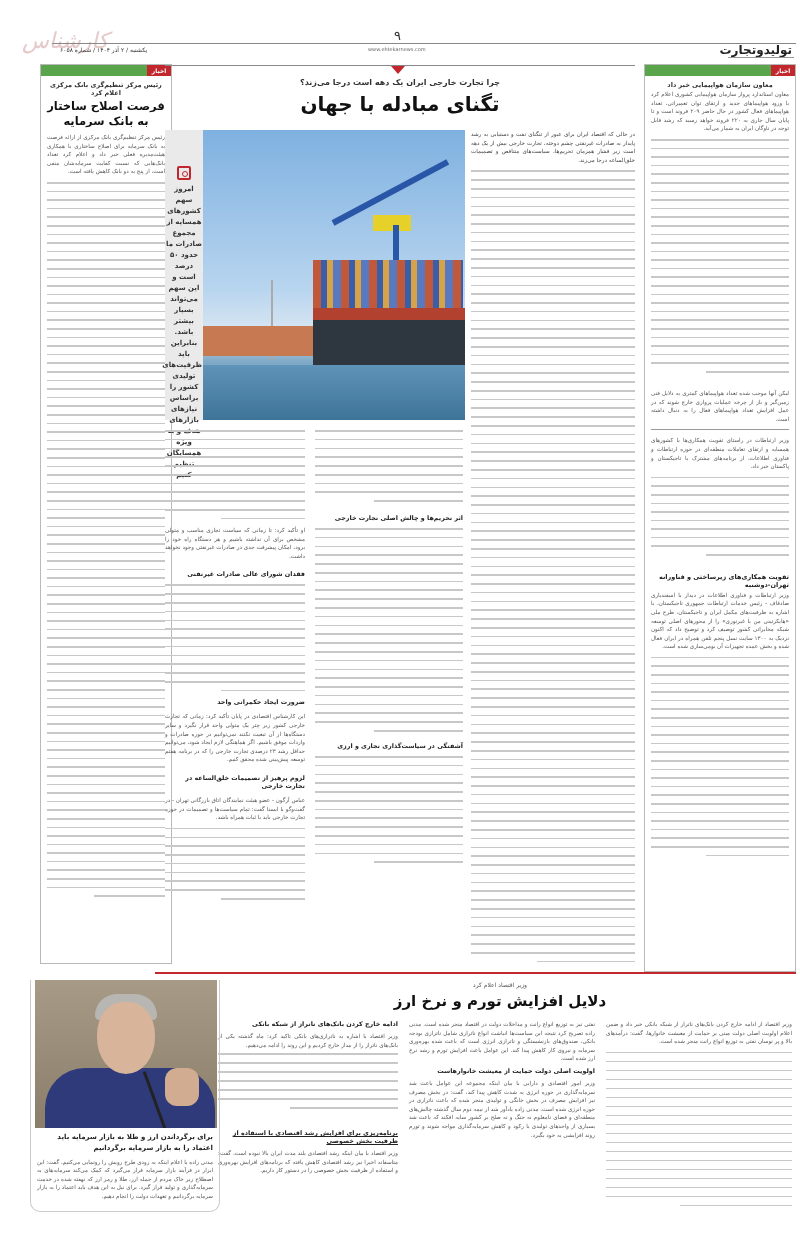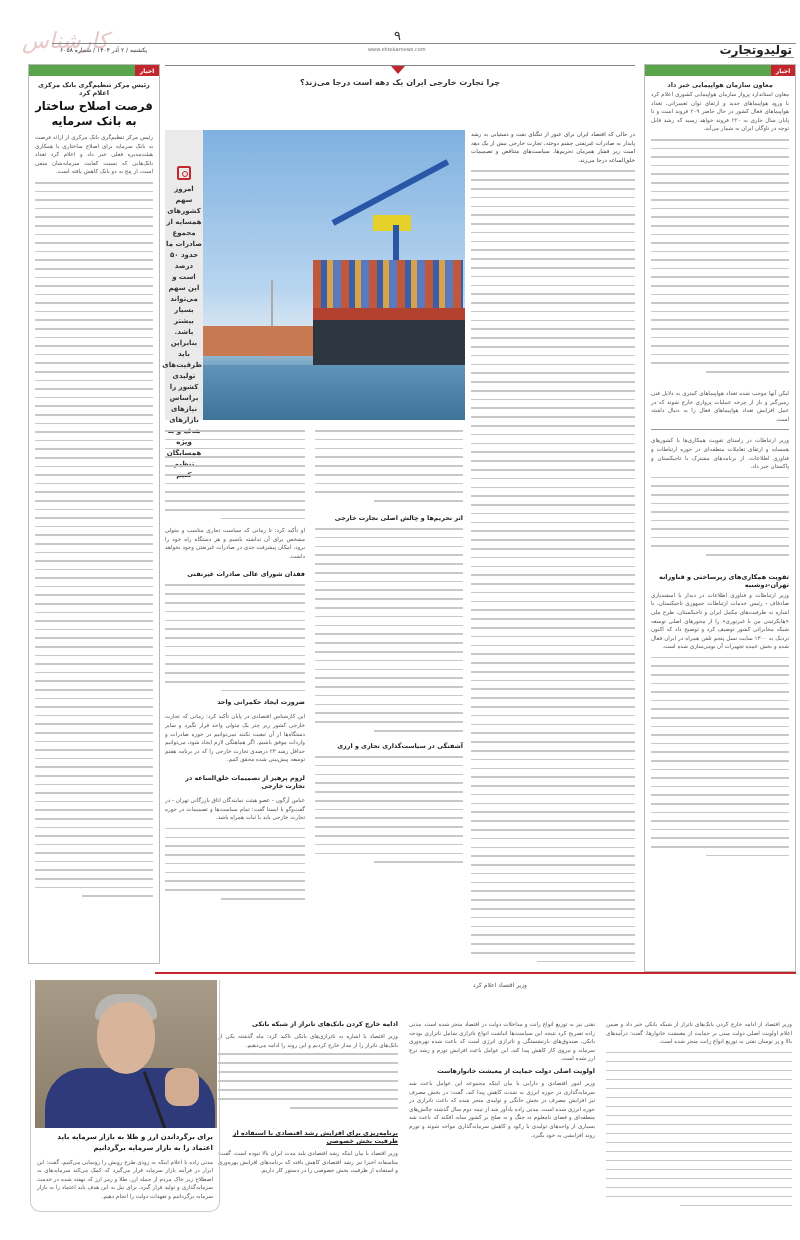--- a/index.html
+++ b/index.html
@@ -166,21 +166,21 @@
       <div class="ln"></div>
       <div class="ln"></div>
       <div class="ln"></div>
       <div class="ln"></div>
       <div class="ln"></div>
       <div class="ln"></div>
       <div class="ln short"></div>
   </div>
 </div>
 
-<div class="newsbox" style="left:28px; top:64px; width:132px; height:900px;">
+<div class="newsbox" style="left:40px; top:64px; width:132px; height:900px;">
   <div class="newsbar">
     <div class="red">اخبار</div>
     <div class="green"></div>
   </div>
   <div class="kicker">رئیس مرکز تنظیم‌گری بانک مرکزی اعلام کرد</div>
   <div class="box-title">فرصت اصلاح ساختار به بانک سرمایه</div>
   <div class="body-text">رئیس مرکز تنظیم‌گری بانک مرکزی از ارائه فرصت به بانک سرمایه برای اصلاح ساختاری با همکاری هیئت‌مدیره فعلی خبر داد و اعلام کرد تعداد بانک‌هایی که نسبت کفایت سرمایه‌شان منفی است، از پنج به دو بانک کاهش یافته است.</div>
   <div class="filler" style="margin:6px 6px 0; height:760px;">
     <div class="ln"></div>
       <div class="ln"></div>
@@ -266,20 +266,21 @@
       <div class="ln"></div>
       <div class="ln"></div>
       <div class="ln short"></div>
   </div>
 </div>
 
 <div class="main-area">
   <div class="main-topline"></div>
   <div class="main-marker"></div>
   <div class="main-kicker">چرا تجارت خارجی ایران یک دهه است درجا می‌زند؟</div>
+  <div class="main-title">تگنای مبادله با جهان</div>
 
   <div class="pullquote">
     <div class="pq-icon"></div>
     <div class="pq-text">امروز سهم کشورهای همسایه از مجموع صادرات ما حدود ۵۰ درصد است و این سهم می‌تواند بسیار بیشتر باشد. بنابراین باید ظرفیت‌های تولیدی کشور را براساس نیازهای بازارهای هدف و به ویژه همسایگان تنظیم کنیم</div>
   </div>
 
   <div class="hero">
     <div class="crane"></div>
     <div class="crane-yellow"></div>
     <div class="crane-leg"></div>
@@ -490,20 +491,21 @@
         <div class="ln"></div>
         <div class="ln"></div>
         <div class="ln short"></div>
     </div>
   </div>
 </div>
 
 <div class="bottom-rule"></div>
 <div class="bottom-area">
   <div class="bt-kicker">وزیر اقتصاد اعلام کرد</div>
+  <div class="bt-title">دلایل افزایش تورم و نرخ ارز</div>
 
   <div class="bt-col" style="right:8px; width:186px;">
     <div class="body-text" style="margin:0;">وزیر اقتصاد از ادامه خارج کردن بانک‌های ناتراز از شبکه بانکی خبر داد و ضمن اعلام اولویت اصلی دولت مبنی بر حمایت از معیشت خانوارها، گفت: درآمدهای بالا و پر نوسان نفتی به توزیع انواع رانت منجر شده است.</div>
     <div class="filler" style="margin-top:6px; height:150px;">
       <div class="ln"></div>
         <div class="ln"></div>
         <div class="ln"></div>
         <div class="ln"></div>
         <div class="ln"></div>
         <div class="ln"></div>

